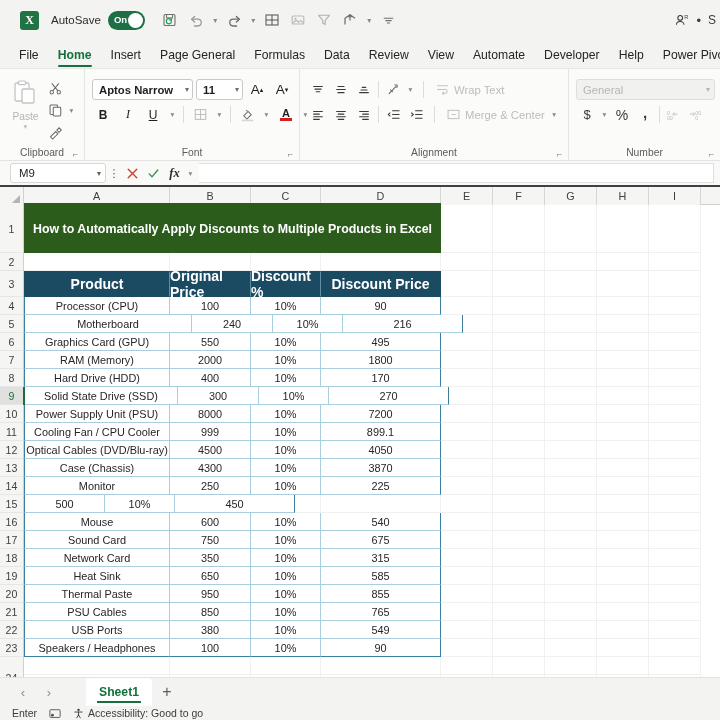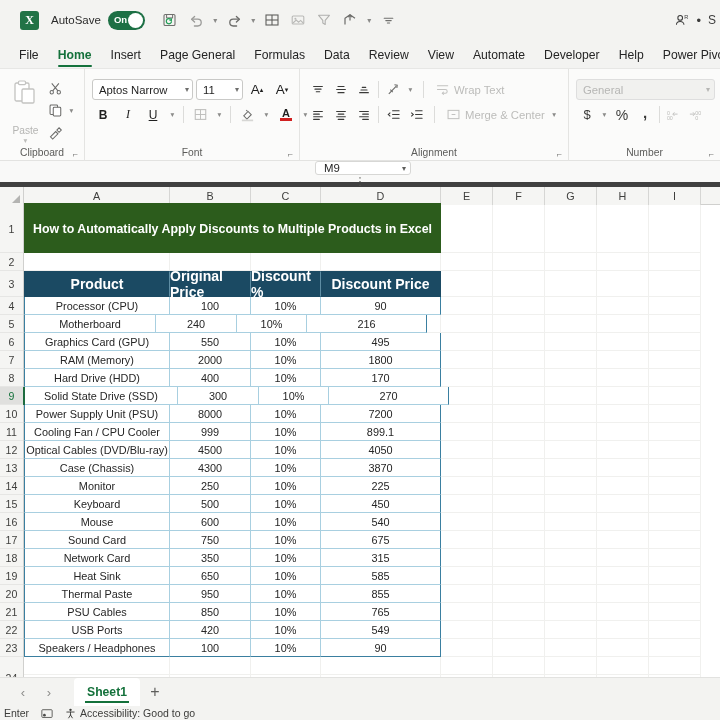--- a/index.html
+++ b/index.html
@@ -85,33 +85,33 @@
   .rgroup-label .dlg {
     position: absolute; right: 6px; top: 1px; font-size: 9px; color: #7a7a78;
   }
   .dim { color: #b8b8b6; }
 
   
   .paste-btn {
     display: flex; flex-direction: column; align-items: center; width: 42px;
     padding-top: 2px;
   }
-  .paste-lbl { font-size: 10.2px; color: #b5b5b3; margin-top: 15px; }
+  .paste-lbl { font-size: 10.2px; color: #b5b5b3; margin-top: 1px; }
   .mini-col { display: flex; flex-direction: column; gap: 1px; padding-top: 2px; }
   .mini-row { display: flex; align-items: center; height: 21px; }
   .mini-ic { width: 22px; height: 20px; display: flex; align-items: center; justify-content: center; color: #6b6b69; }
   .tiny-caret { font-size: 7.5px; color: #8b8b89; width: 11px; text-align: center; }
 
   
   .fontrow { display: flex; align-items: center; gap: 3px; margin-bottom: 4px; }
   .combo {
     height: 21px; border: 1px solid #c9c9c7; border-radius: 3px; background: #fff;
     display: flex; align-items: center; padding: 0 3px 0 6px; font-size: 11.3px; color: #1f1f1f;
   }
-  .combo .cv { flex: 1; white-space: nowrap; overflow: hidden; }
+  .combo .cv { flex: 1; white-space: nowrap; overflow: hidden; font-weight: bold; }
   .combo .cc { font-size: 8px; color: #6f6f6d; padding-left: 3px; }
   .fname { width: 101px; }
   .fsize { width: 47px; }
   .sqbtn {
     width: 22px; height: 21px; display: flex; align-items: center; justify-content: center;
     border-radius: 3px; font-size: 12px; color: #1f1f1f;
   }
   .sqbtn.big { font-size: 13.5px; }
   .sep { width: 1px; height: 17px; background: #dcdcda; margin: 0 2px; }
 
@@ -125,21 +125,21 @@
   
   .numfmt {
     width: 139px; height: 21px; border: 1px solid #dedede; border-radius: 3px; background: #f1f1ef;
     display: flex; align-items: center; padding: 0 4px 0 6px; font-size: 11.3px; color: #b6b6b4; margin-bottom: 4px;
   }
   .numfmt .cc { margin-left: auto; font-size: 8px; color: #b6b6b4; }
 
   
   .fbar {
     height: 27px; background: #f9f9f8; display: flex; align-items: center;
-    border-top: 1px solid #e3e3e1; border-bottom: 5px solid #404040; padding: 0 4px; flex-direction: column;
+    border-top: 1px solid #e3e3e1; border-bottom: 2px solid #404040; padding: 0 4px;
   }
   .namebox {
     width: 96px; height: 20px; background: #fff; border: 1px solid #d7d7d5; border-radius: 3px;
     display: flex; align-items: center; padding: 0 4px 0 8px; font-size: 11.4px; color: #1f1f1f;
     margin-left: 6px;
   }
   .namebox .nv { flex: 1; }
   .namebox .cc { font-size: 8px; color: #5f5f5d; }
   .fb-dots { width: 16px; text-align: center; font-size: 11px; color: #54544f; letter-spacing: 0; }
   .fb-ic { width: 21px; height: 21px; display: flex; align-items: center; justify-content: center; font-size: 13px; }
@@ -213,31 +213,31 @@
   .sheetbar {
     position: absolute; bottom: 14px; left: 0; right: 0; height: 29px;
     background: #f3f3f1; display: flex; align-items: center; padding-left: 10px;
     border-top: 1px solid #e2e2e0;
   }
   .navbtn { width: 26px; height: 24px; display: flex; align-items: center; justify-content: center;
     font-size: 13px; color: #8d8d8b; }
   .stab {
     background: #fff; height: 29px; display: flex; align-items: center; padding: 0 13px;
     font-size: 12.2px; color: #14713b; font-weight: bold; position: relative;
-    border-radius: 4px 4px 0 0; margin-left: 12px;
+    border-radius: 4px 4px 0 0; margin-left: 24px;
   }
   .stab::after {
     content: ""; position: absolute; left: 11px; right: 11px; bottom: 4px; height: 2px; background: #14713b;
   }
   .addsheet { width: 30px; height: 24px; display: flex; align-items: center; justify-content: center;
     font-size: 16px; color: #5e5e5c; }
 
   
   .statusbar {
-    position: absolute; bottom: 0; left: 4px; right: 0; height: 14px;
+    position: absolute; bottom: 0; left: 12px; right: 0; height: 14px;
     background: #f3f3f1; display: flex; align-items: center; 
     font-size: 10.5px; color: #3c3c3a; gap: 12px; overflow: hidden;
   }
   .sb-item { display: flex; align-items: center; gap: 4px; white-space: nowrap; }
   svg { display: block; }
 </style>
 </head>
 <body>
 
 <div id="app">
@@ -914,21 +914,21 @@
           <div class="thead-cell" style="width: 120px; height: 26px; background: rgb(27, 74, 99);">Discount Price</div>
         </div>
         <div id="tbody">
             <div class="tr">
               <div class="td" style="width: 146px;">Processor (CPU)</div>
               <div class="td" style="width: 81px;">100</div>
               <div class="td" style="width: 70px;">10%</div>
               <div class="td" style="width: 120px;">90</div>
             </div>
             <div class="tr">
-              <div class="td" style="width: 132px;">Motherboard</div>
+              <div class="td" style="width: 168px;">Motherboard</div>
               <div class="td" style="width: 81px;">240</div>
               <div class="td" style="width: 70px;">10%</div>
               <div class="td" style="width: 120px;">216</div>
             </div>
             <div class="tr">
               <div class="td" style="width: 146px;">Graphics Card (GPU)</div>
               <div class="td" style="width: 81px;">550</div>
               <div class="td" style="width: 70px;">10%</div>
               <div class="td" style="width: 120px;">495</div>
             </div>
@@ -974,21 +974,20 @@
               <div class="td" style="width: 70px;">10%</div>
               <div class="td" style="width: 120px;">3870</div>
             </div>
             <div class="tr">
               <div class="td" style="width: 146px;">Monitor</div>
               <div class="td" style="width: 81px;">250</div>
               <div class="td" style="width: 70px;">10%</div>
               <div class="td" style="width: 120px;">225</div>
             </div>
             <div class="tr">
-              <div class="td" style="width: 146px;">Keyboard</div>
               <div class="td" style="width: 81px;">500</div>
               <div class="td" style="width: 70px;">10%</div>
               <div class="td" style="width: 120px;">450</div>
             </div>
             <div class="tr">
               <div class="td" style="width: 146px;">Mouse</div>
               <div class="td" style="width: 81px;">600</div>
               <div class="td" style="width: 70px;">10%</div>
               <div class="td" style="width: 120px;">540</div>
             </div>
@@ -1017,21 +1016,21 @@
               <div class="td" style="width: 120px;">855</div>
             </div>
             <div class="tr">
               <div class="td" style="width: 146px;">PSU Cables</div>
               <div class="td" style="width: 81px;">850</div>
               <div class="td" style="width: 70px;">10%</div>
               <div class="td" style="width: 120px;">765</div>
             </div>
             <div class="tr">
               <div class="td" style="width: 146px;">USB Ports</div>
-              <div class="td" style="width: 81px;">420</div>
+              <div class="td" style="width: 81px;">380</div>
               <div class="td" style="width: 70px;">10%</div>
               <div class="td" style="width: 120px;">549</div>
             </div>
             <div class="tr">
               <div class="td" style="width: 146px;">Speakers / Headphones</div>
               <div class="td" style="width: 81px;">100</div>
               <div class="td" style="width: 70px;">10%</div>
               <div class="td" style="width: 120px;">90</div>
             </div>
           </div>

